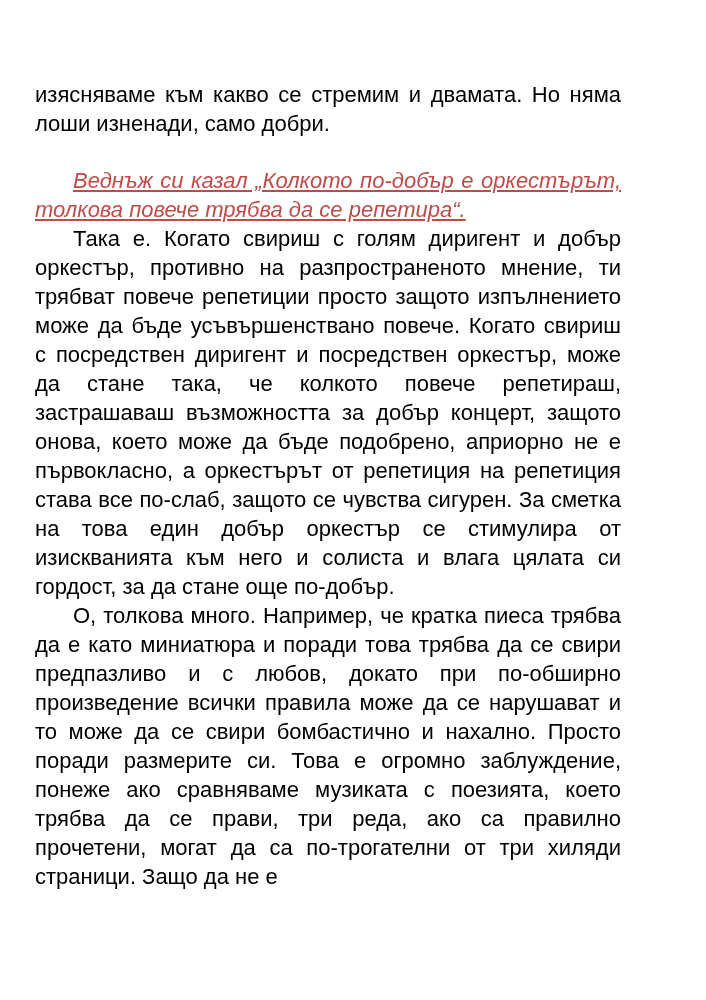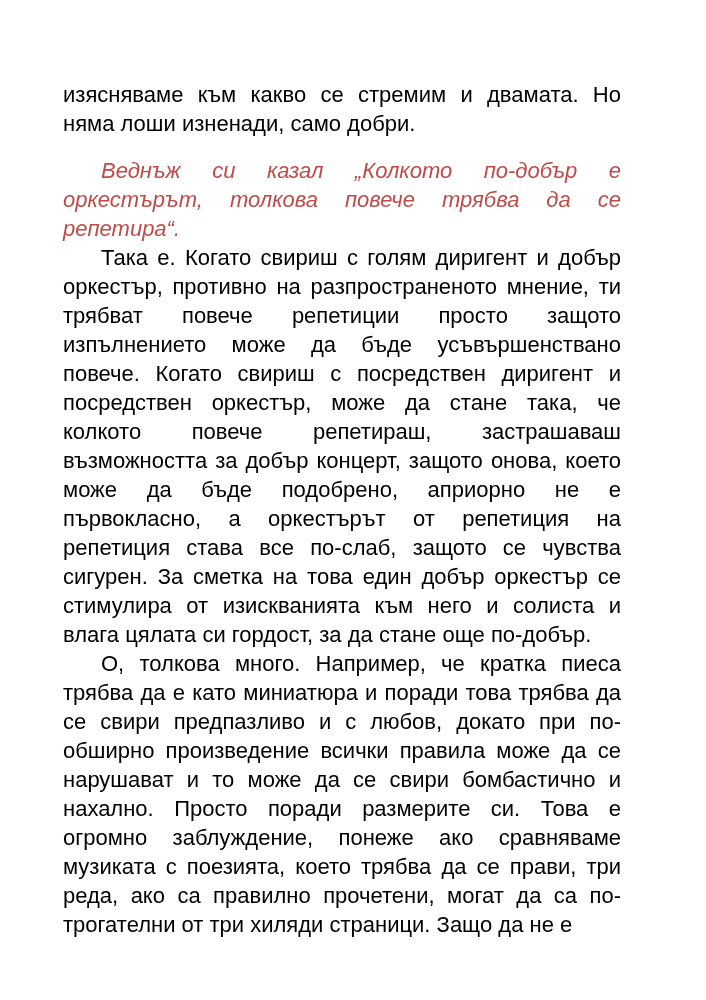--- a/index.html
+++ b/index.html
@@ -6,38 +6,39 @@
     margin: 0;
     padding: 0;
     background: #ffffff;
   }
   .page {
     position: relative;
     width: 706px;
     height: 1000px;
     background: var(--page-bg, #ffffff);
     box-sizing: border-box;
-    padding: 80px 85px 0 63px;
+    padding: 80px 85px 0 35px;
     font-family: "Liberation Sans", sans-serif;
     font-size: 22px;
     line-height: 29px;
     color: var(--text-color, #000000);
     overflow: hidden;
   }
   .para {
     margin: 0;
     text-align: justify;
   }
   .para.indent {
     text-indent: 38px;
   }
   .para.question {
-    margin-top: 18px;
+    margin-top: 28px;
     color: var(--question-color, #be4b48);
     font-style: italic;
+    text-decoration: underline;
   }
 </style>
 </head>
 <body>
 
 <div class="page">
   <p class="para">изясняваме към какво се стремим и двамата. Но няма лоши изненади, само добри.</p>
 
   <p class="para question indent">Веднъж си казал „Колкото по-добър е оркестърът, толкова повече трябва да се репетира“.</p>
 

